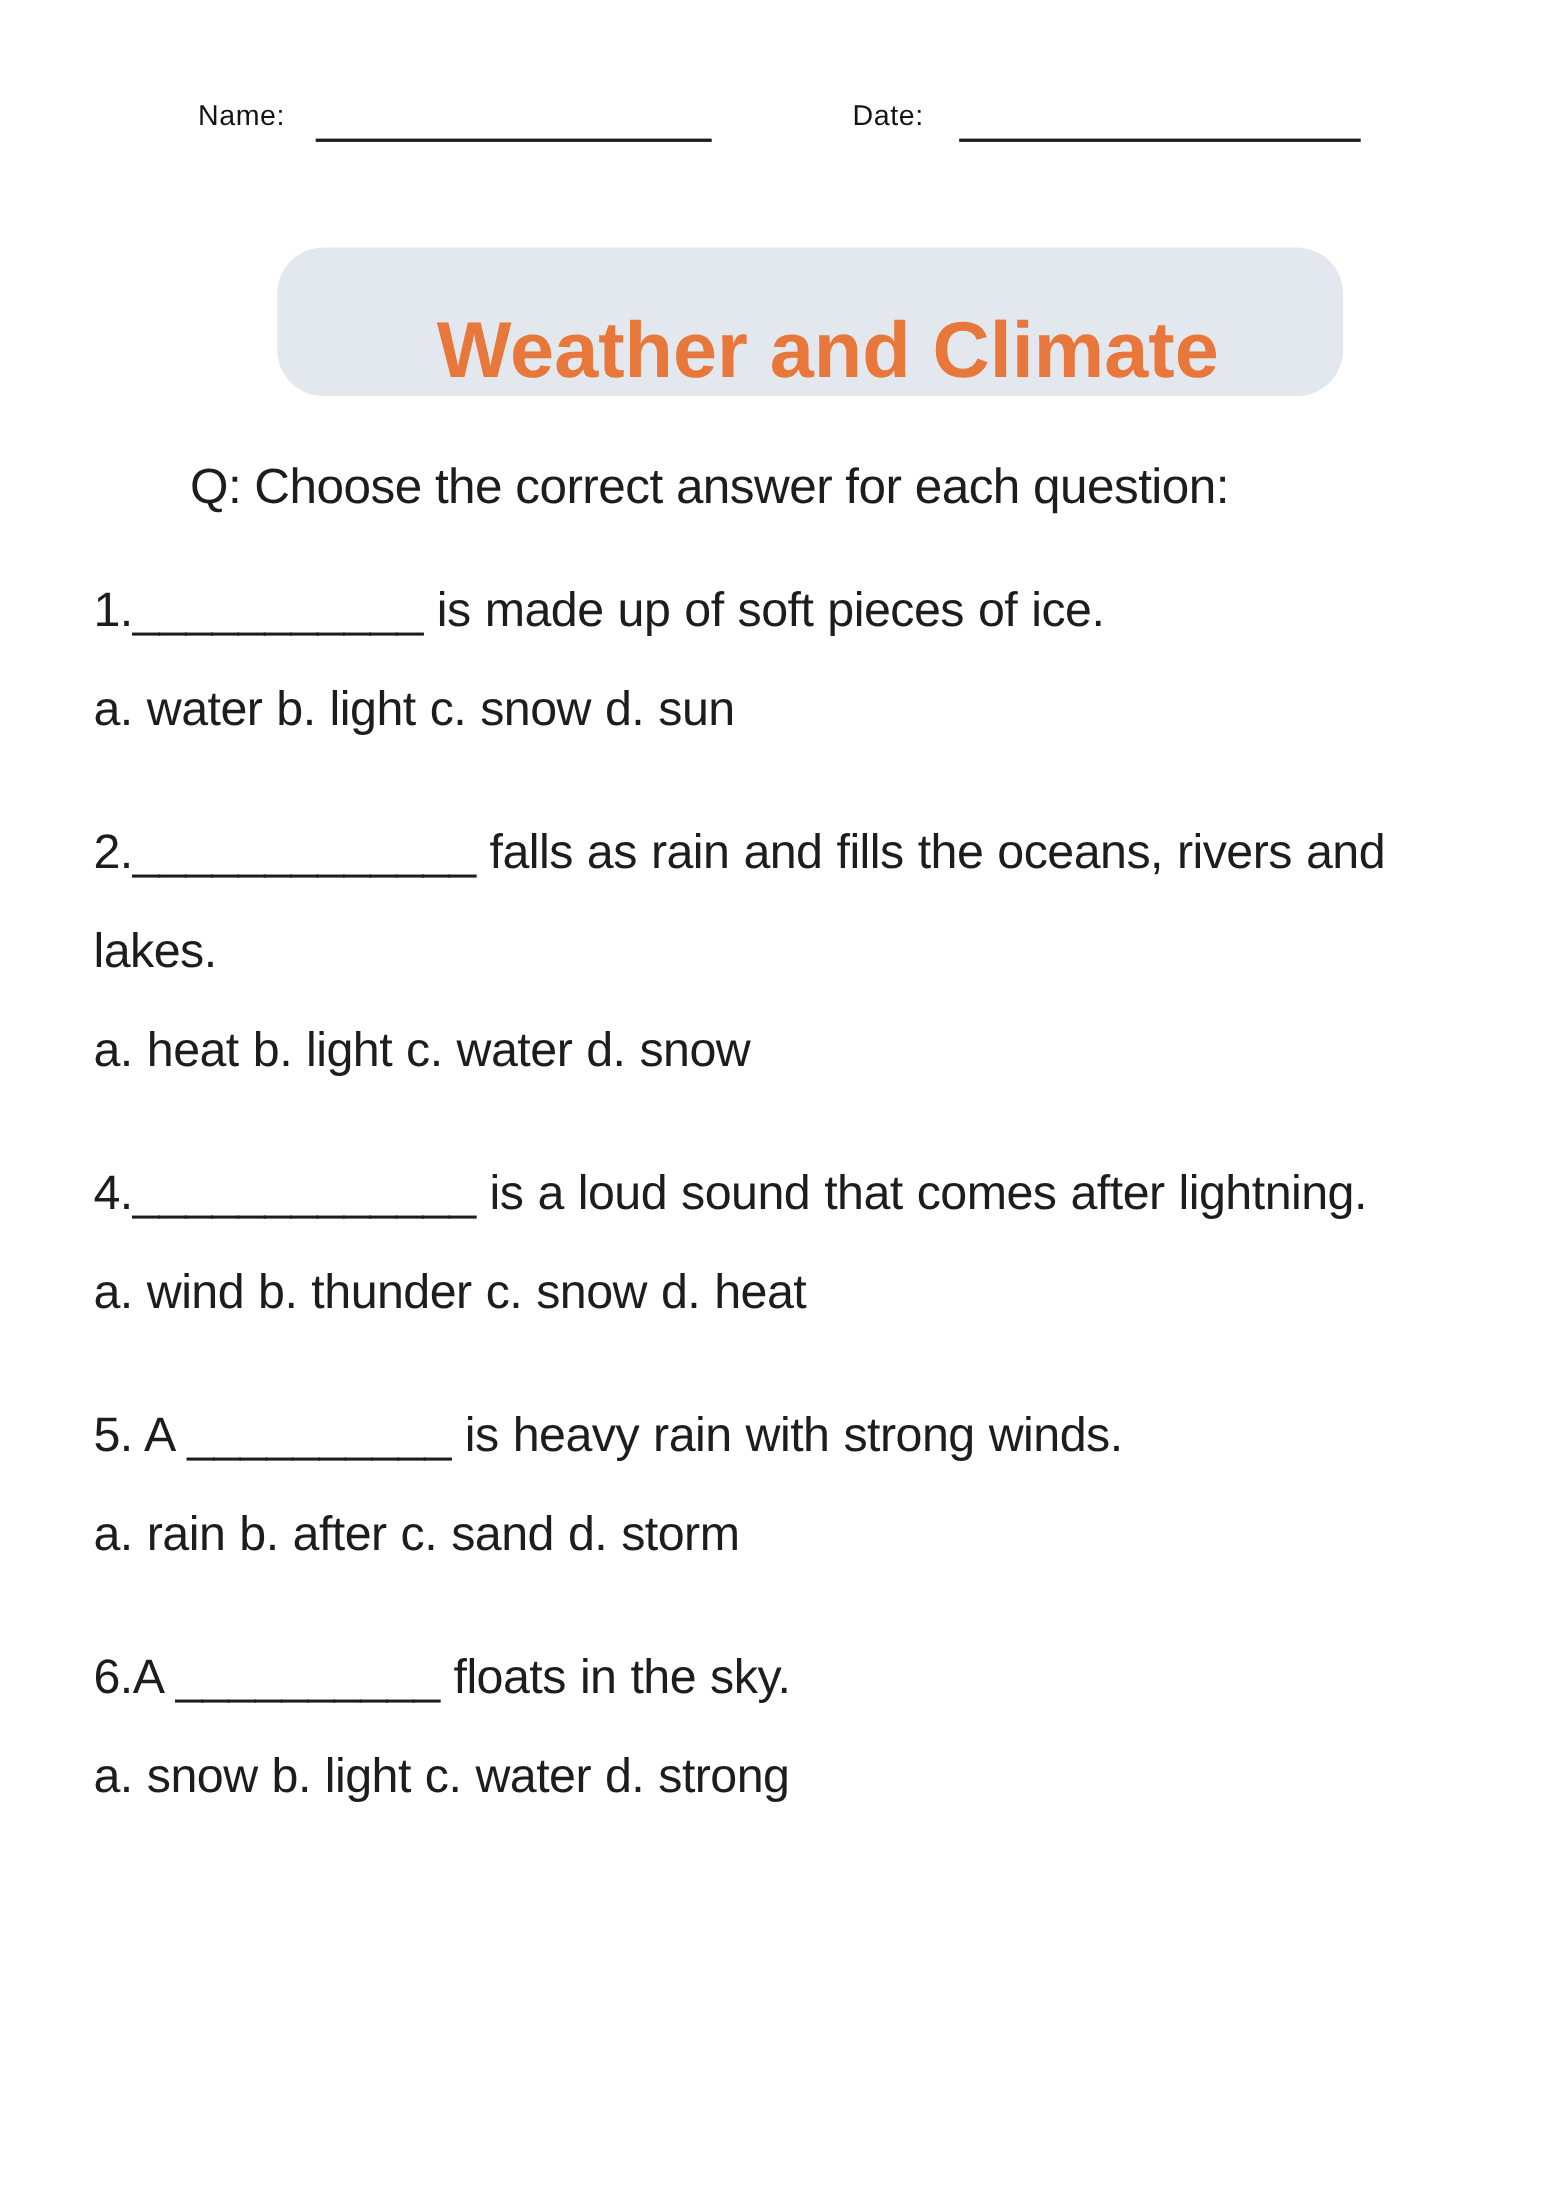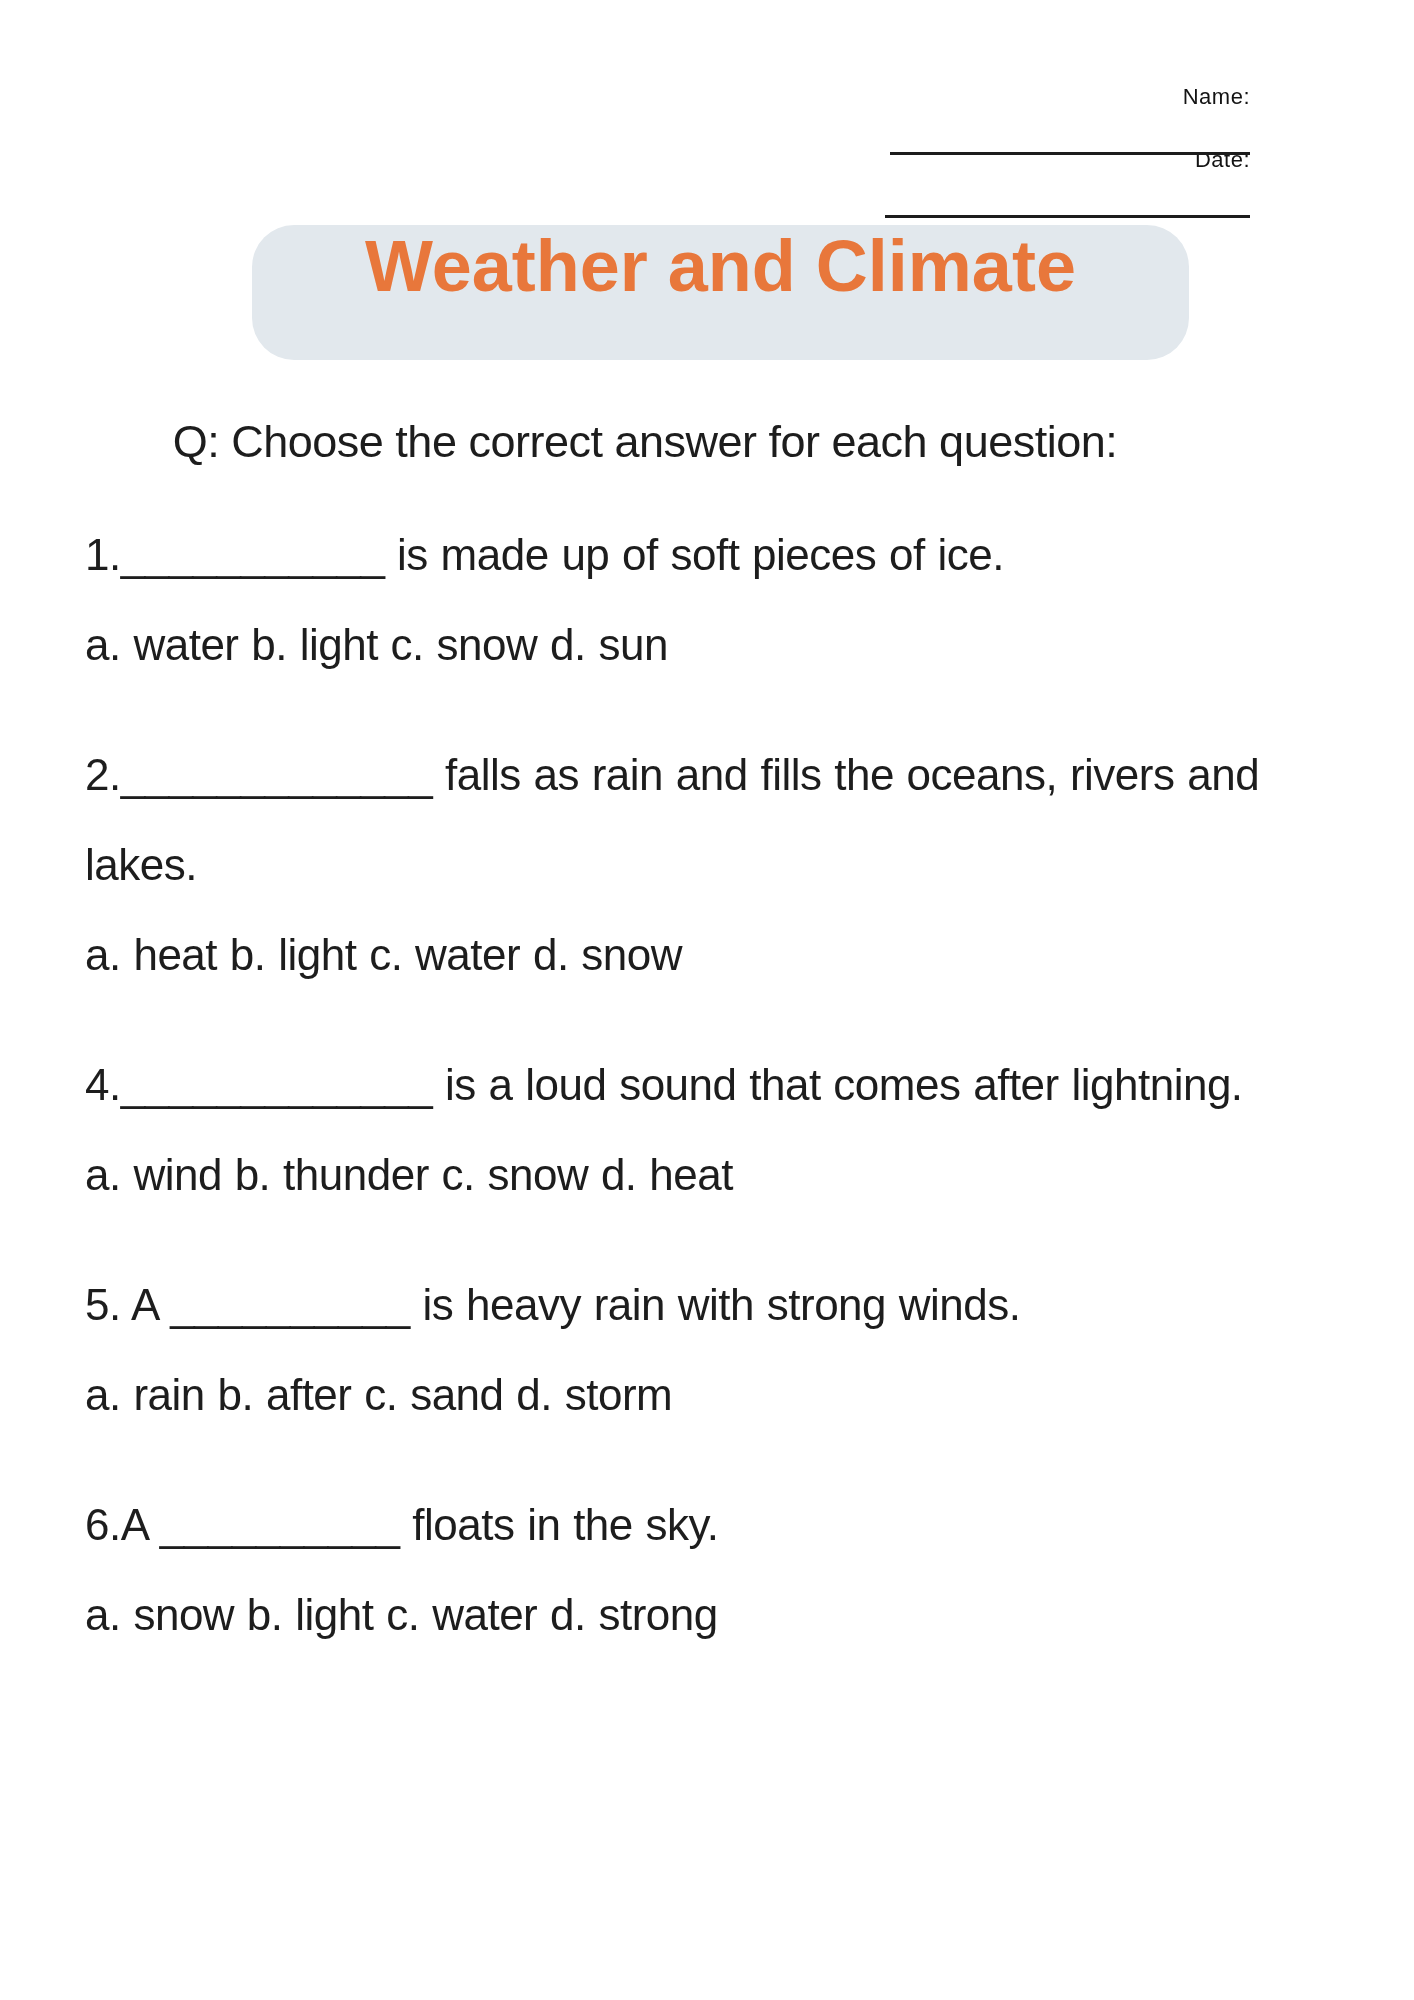--- a/index.html
+++ b/index.html
@@ -18,46 +18,46 @@
   }
 
   
   .header-row {
     position: absolute;
     top: 84px;
     left: 180px;
     width: 1070px;
     display: flex;
     align-items: flex-end;
-    font-size: 22px;
+    font-size: 26px;
     letter-spacing: 0.5px;
     color: #141414;
-    flex-direction: column;
   }
   .write-line {
     border-bottom: 3px solid #1c1c1c;
     height: 34px;
     transform: translateY(8px);
   }
   .name-line { width: 360px; margin-left: 28px; }
   .date-gap  { margin-left: 128px; text-align: center; }
   .date-line { width: 365px; margin-left: 32px; }
 
   
   .title-pill {
     position: absolute;
     top: 225px;
     left: 252px;
     width: 937px;
     height: 135px;
     background: #e2e8ed;
     border-radius: 42px;
     display: flex;
-    align-items: flex-start;
+    align-items: flex-end;
     justify-content: center;
+    padding-left: 32px;
   }
   .title-text {
     font-size: 72px;
     font-weight: bold;
     color: #e8773b;
     letter-spacing: 0px;
     white-space: nowrap;
   }
 
   

